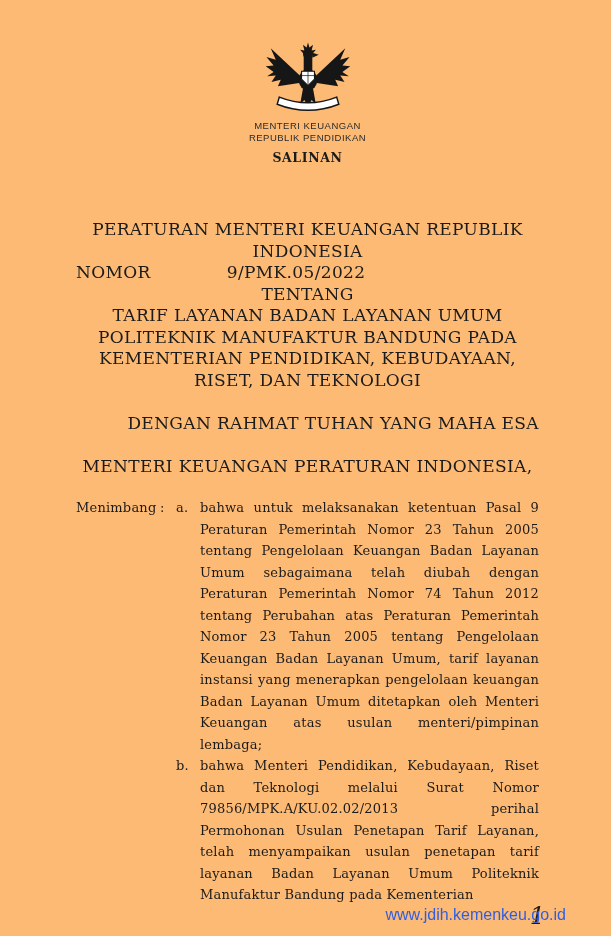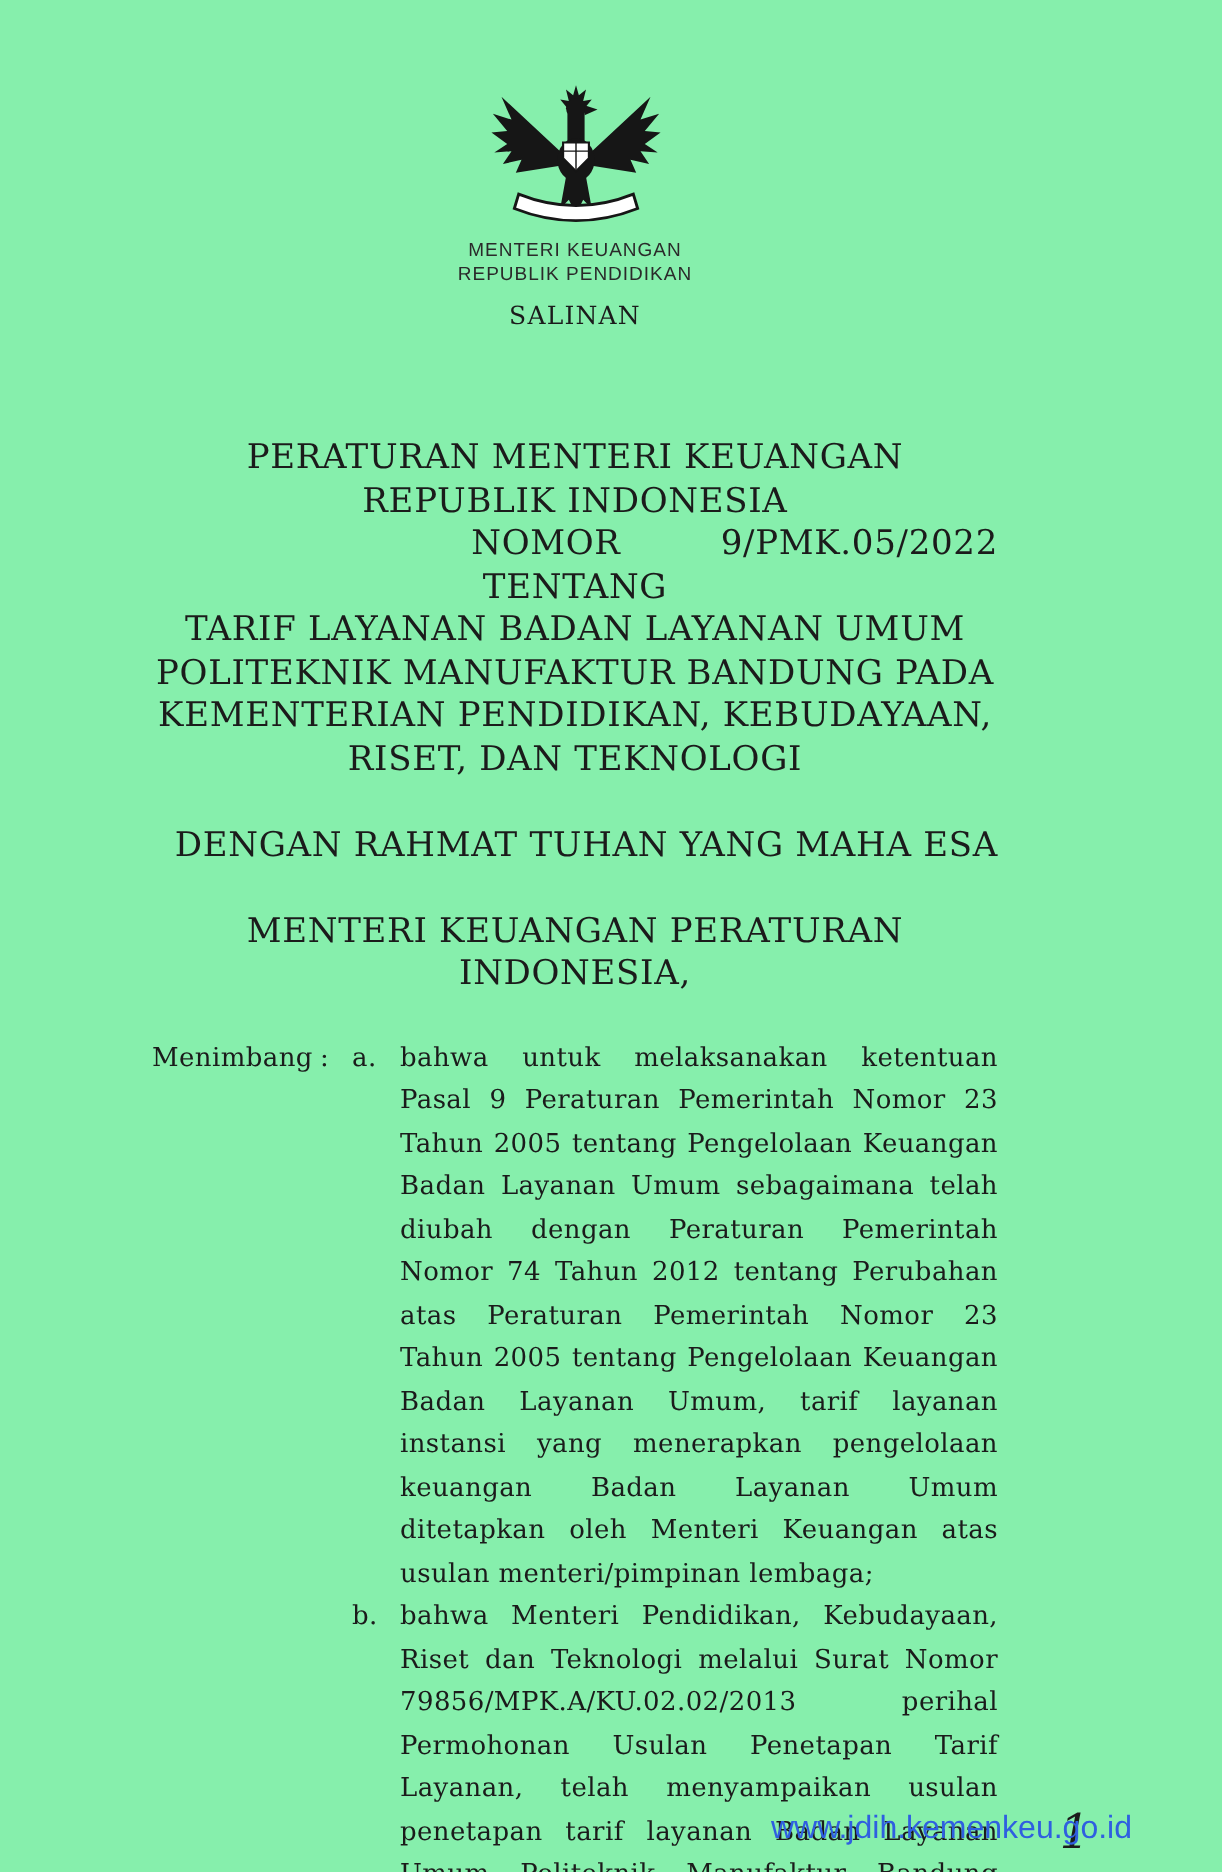--- a/index.html
+++ b/index.html
@@ -6,42 +6,42 @@
   html, body { background: #ffffff; }
   body {
     width: 611px; height: 936px;
     position: relative;
     font-family: "DejaVu Serif", serif;
     color: #1b1b1b;
     overflow: hidden;
   }
   .page {
     position: absolute; inset: 0;
-    padding: 38px 112px 0 76px;
-    background: #86efac;
+    padding: 38px 72px 0 76px;
+    background: #fdba74;
   }
   
   .letterhead { text-align: center; }
   .emblem { display: block; margin: 0 auto 4px auto; width: 86px; height: 78px; }
   .ministry-line {
     font-family: "Liberation Sans", sans-serif;
     font-size: 9.5px; line-height: 11.5px;
     letter-spacing: 0.5px; color: #2a2a2a;
   }
   .salinan {
     margin-top: 7px;
-    font-weight: normal; font-size: 12.5px; letter-spacing: 0.6px;
+    font-weight: bold; font-size: 12.5px; letter-spacing: 0.6px;
   }
   
   .title-block {
     margin-top: 54px;
     text-align: center;
     font-size: 17px; line-height: 21.5px; letter-spacing: 0.35px;
   }
-  .nomor-line { display: flex; justify-content: flex-end; gap: 50px; }
+  .nomor-line { display: flex; justify-content: flex-start; gap: 76px; }
   .grace-line { margin-top: 21.5px; text-align: right; }
   .issuer-line { margin-top: 21.5px; }
   
   .considering {
     margin-top: 20px;
     display: grid;
     grid-template-columns: 84px 16px 1fr;
     font-size: 13px; line-height: 21.5px; letter-spacing: 0.2px;
     align-items: start;
   }

